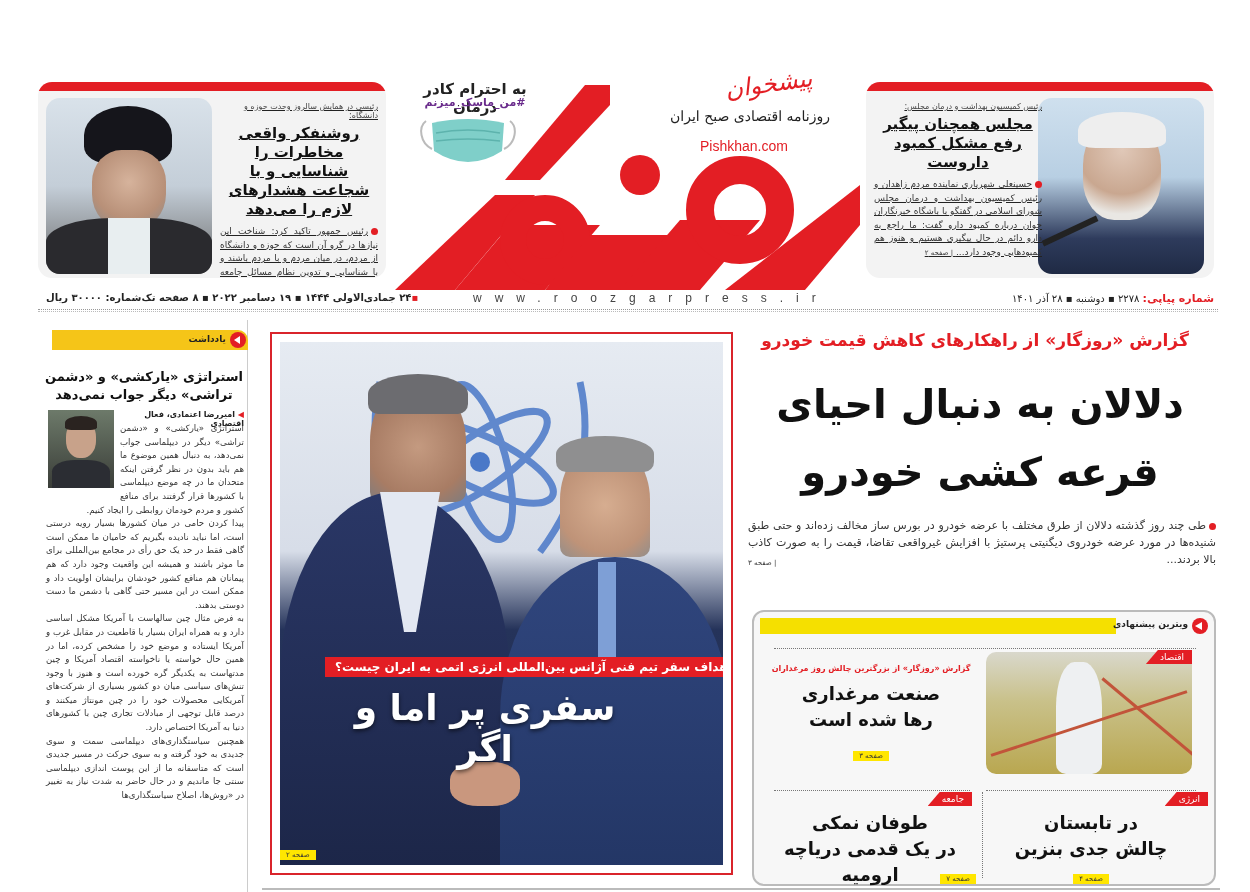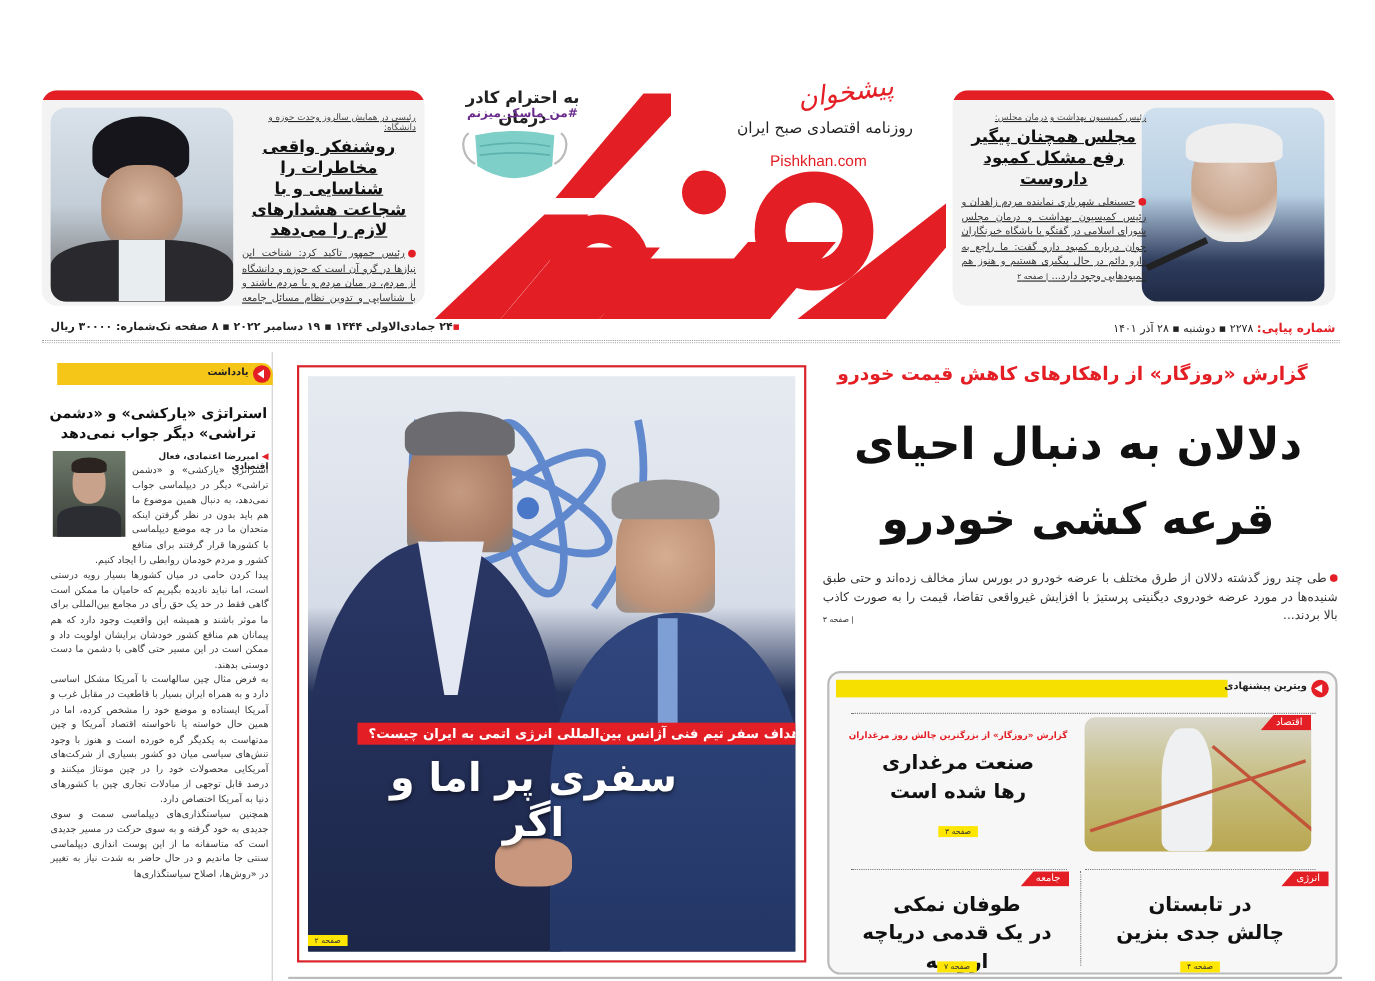--- a/index.html
+++ b/index.html
@@ -229,20 +229,21 @@
   </svg>
 </div>
 <div class="pishkhan-script">پیشخوان</div>
 <div class="tagline">روزنامه اقتصادی صبح ایران</div>
 <div class="pishkhan">Pishkhan.com</div>
 
 <div class="strip">
   <div class="strip-left">
     <span class="red">▪</span><span>۲۴ جمادی‌الاولی ۱۴۴۴ ▪ ۱۹ دسامبر ۲۰۲۲ ▪ ۸ صفحه تک‌شماره: ۳۰۰۰۰ ریال</span>
   </div>
+  <div class="strip-url">www.roozgarpress.ir</div>
   <div class="strip-right">
     <span class="lbl">شماره پیاپی:</span>
     <span>۲۲۷۸ ▪ دوشنبه ▪ ۲۸ آذر ۱۴۰۱</span>
   </div>
   <div class="dots"></div>
 </div>
 
 <div class="editorial">
   <div class="ed-tab">
     <div class="ed-tab-icon"></div>
@@ -347,17 +348,17 @@
     </div>
     <div style="position:absolute; left:0; right:0; top:74px; text-align:center;"><span class="yellow-tag">صفحه ۴</span></div>
   </div>
 
   <div style="position:absolute; left:10px; top:180px; width:212px; height:90px;">
     <div class="corner-tag" style="right:4px; top:0;">جامعه</div>
     <div class="story-head" style="position:absolute; left:0; right:0; top:18px; text-align:center;">
       <div>طوفان نمکی</div>
       <div>در یک قدمی دریاچه ارومیه</div>
     </div>
-    <div style="position:absolute; left:0; right:0; top:74px; text-align:center;"><span class="yellow-tag">صفحه ۷</span></div>
+    <div style="position:absolute; left:0; right:0; top:74px; text-align:right;"><span class="yellow-tag">صفحه ۷</span></div>
   </div>
 </div>
 
 <div style="position:absolute; left:262px; right:30px; top:888px; height:2px; background:#bbb;"></div>
 
 </body></html>

